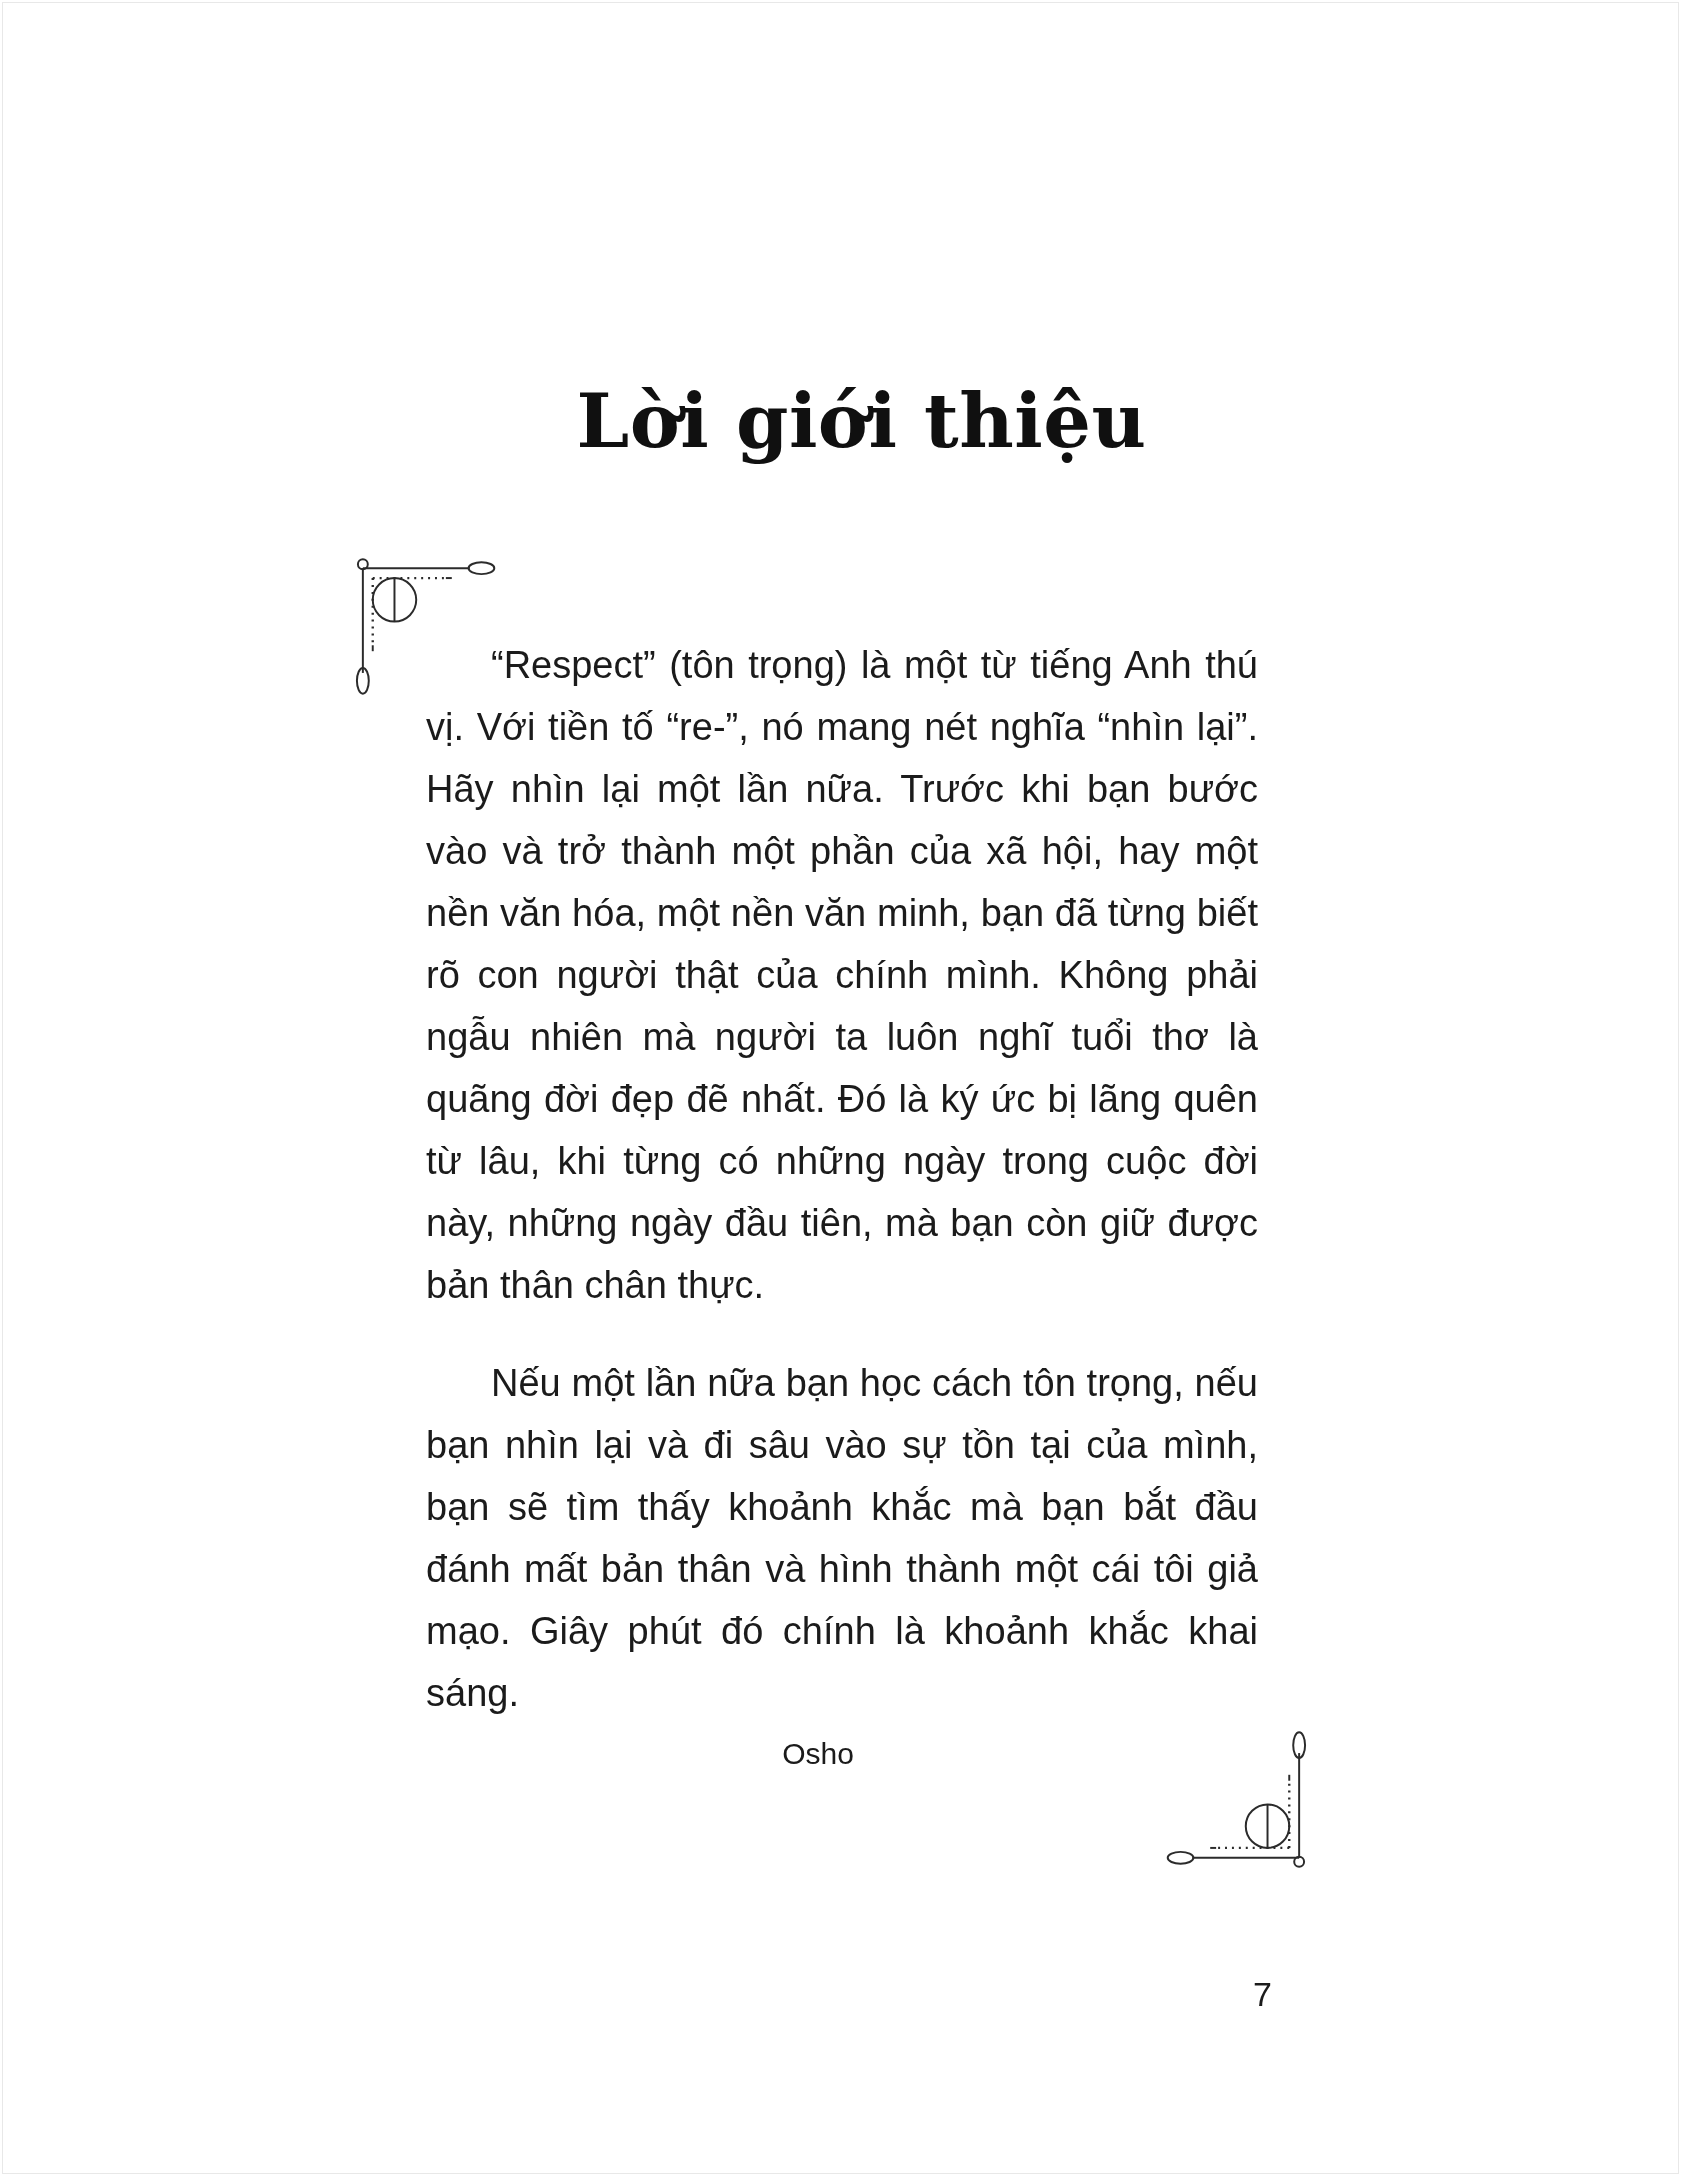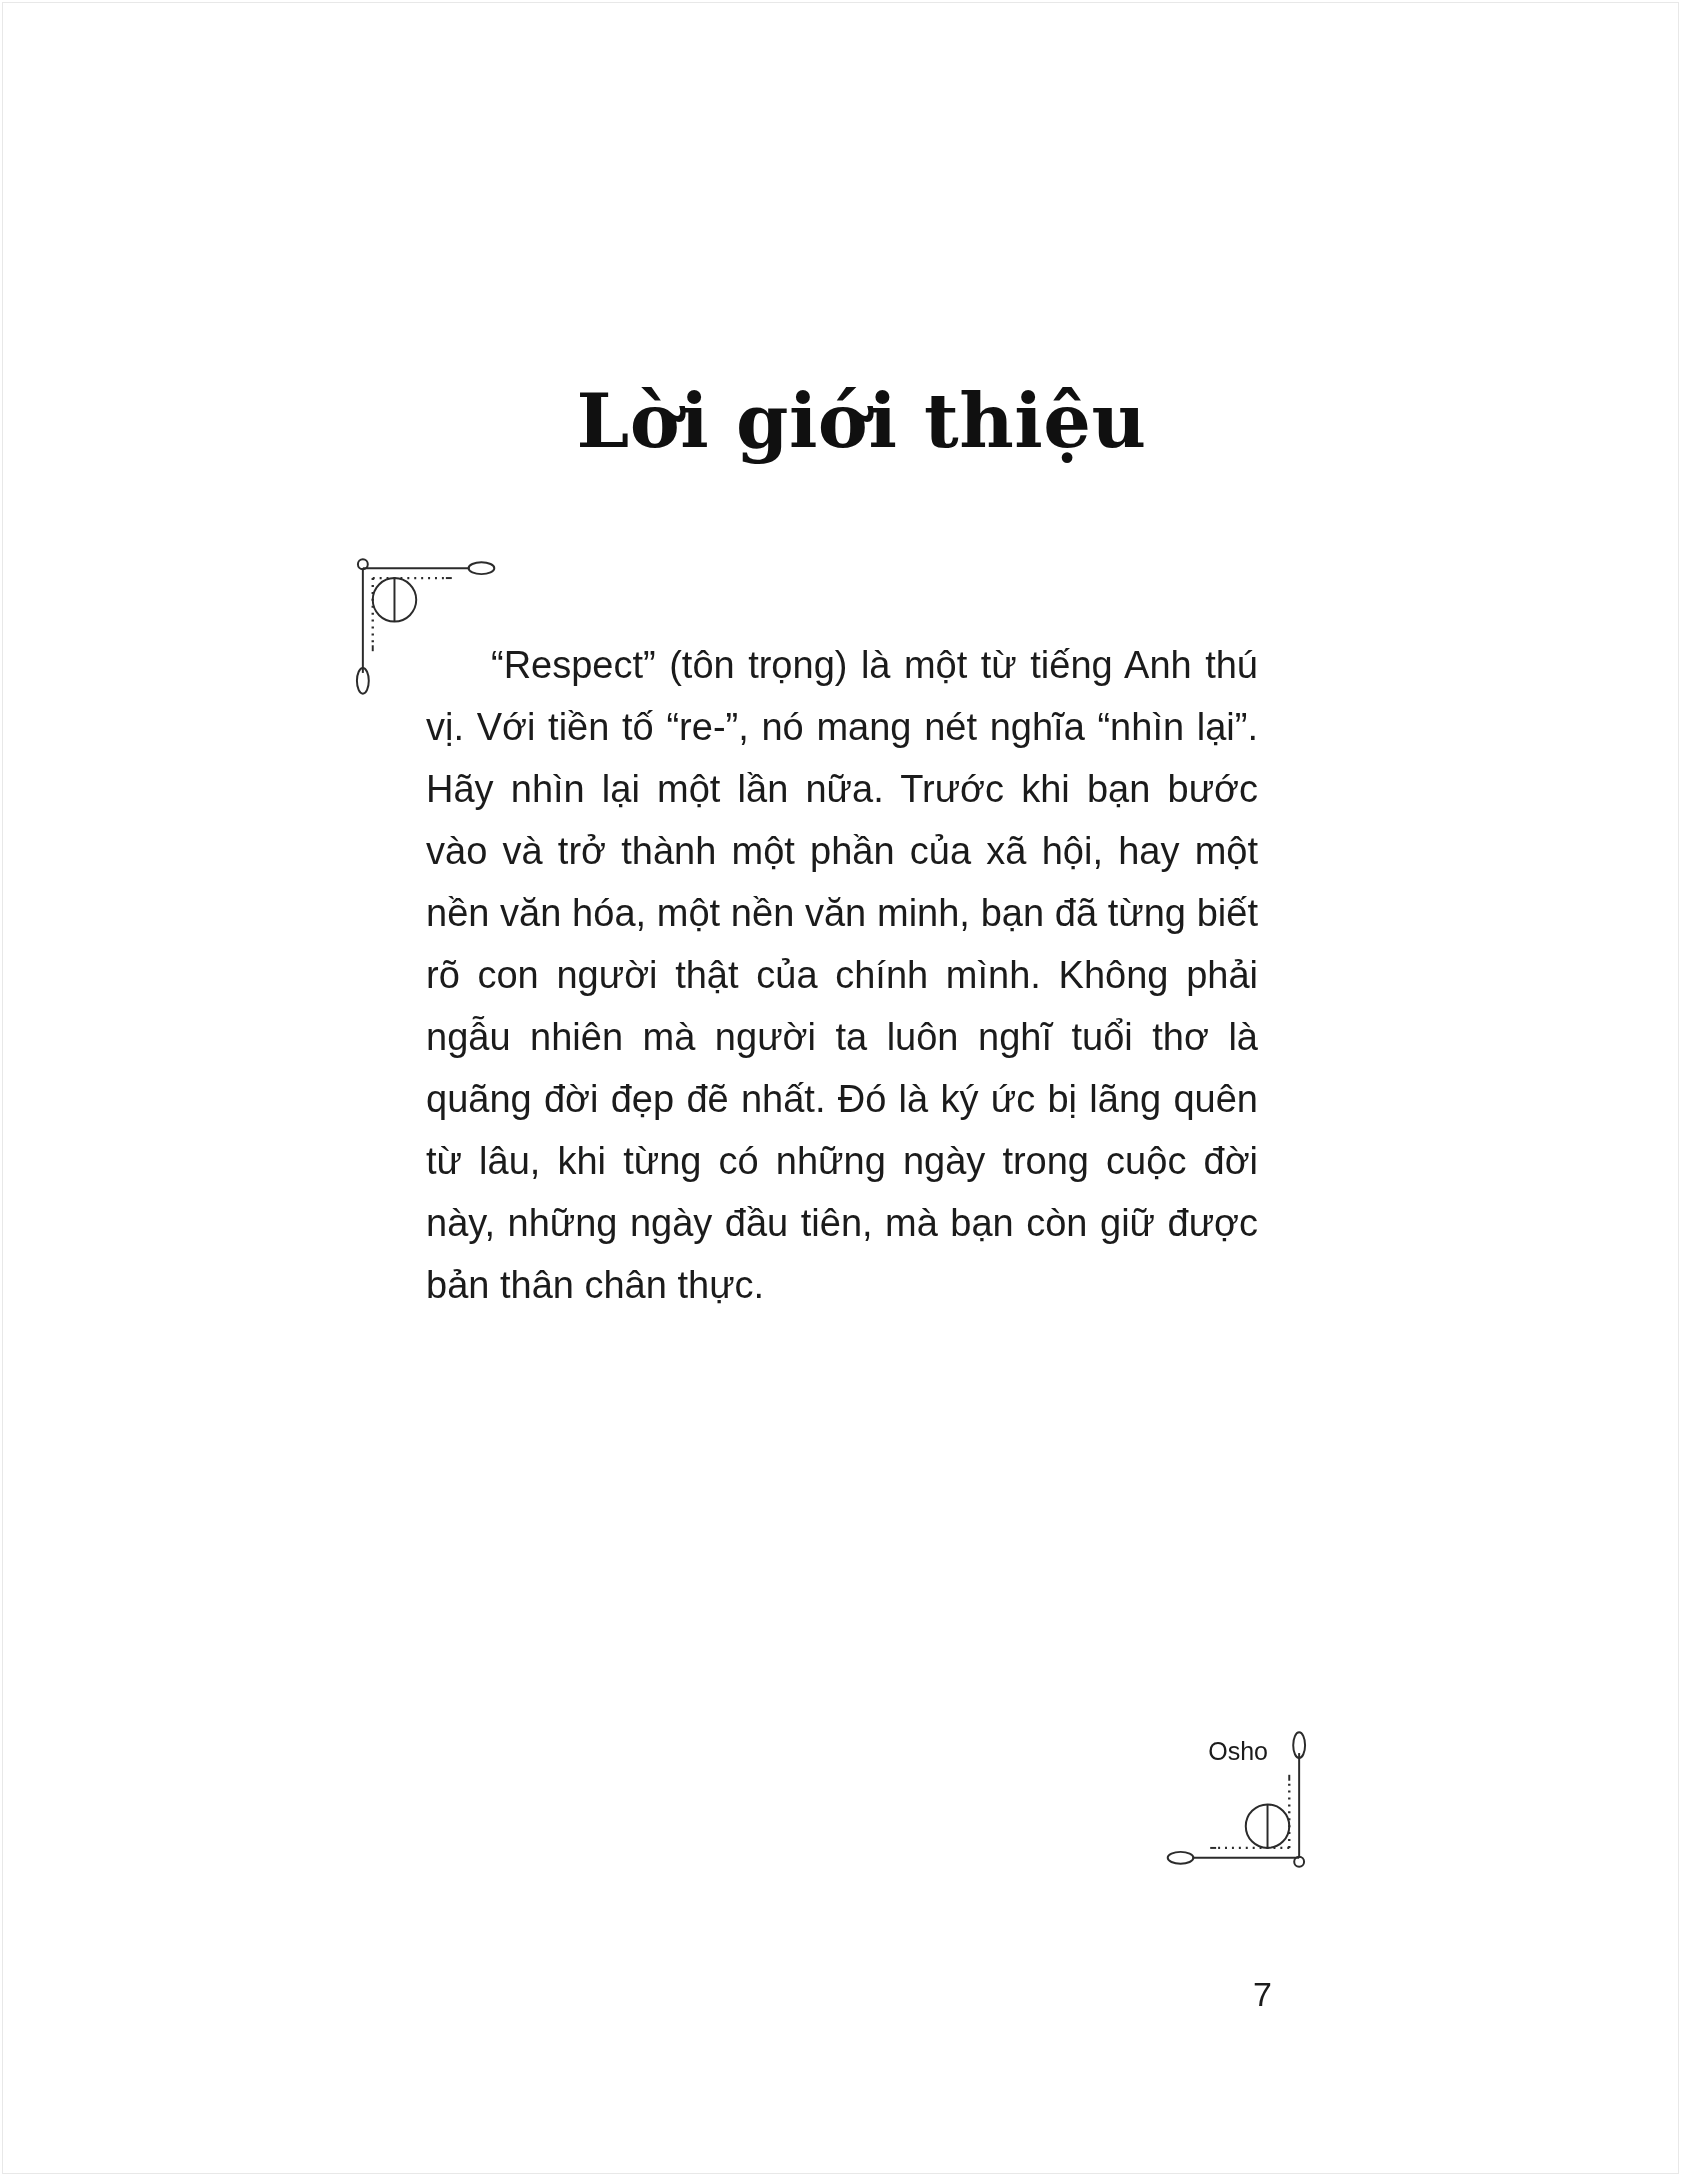--- a/index.html
+++ b/index.html
@@ -64,26 +64,26 @@
     text-align: justify;
     text-justify: inter-word;
     color: #1b1b1b;
     margin: 0 0 36px 0;
     text-indent: 65px;
   }
   .para:last-of-type { margin-bottom: 0; }
 
   .attribution {
     position: absolute;
-    left: 436px;
+    left: 402px;
     top: 1737px;
     width: 832px;
-    text-align: right;
+    text-align: center;
     font-family: "Liberation Sans", sans-serif;
-    font-size: 25px;
+    font-size: 30px;
     color: #1b1b1b;
   }
 
   .page-number {
     position: absolute;
     left: 0;
     top: 1975px;
     width: 1683px;
     text-align: right;
     padding-right: 411px;
@@ -131,20 +131,21 @@
         <ellipse cx="12" cy="128" rx="6" ry="13"></ellipse>
         <ellipse cx="132" cy="14" rx="13" ry="6"></ellipse>
         <path d="M22 92 L22 98"></path>
         <path d="M96 24 L102 24"></path>
       </g>
     </svg>
   </div>
 
   <div class="text-column">
     <p class="para">“Respect” (tôn trọng) là một từ tiếng Anh thú vị. Với tiền tố “re-”, nó mang nét nghĩa “nhìn lại”. Hãy nhìn lại một lần nữa. Trước khi bạn bước vào và trở thành một phần của xã hội, hay một nền văn hóa, một nền văn minh, bạn đã từng biết rõ con người thật của chính mình. Không phải ngẫu nhiên mà người ta luôn nghĩ tuổi thơ là quãng đời đẹp đẽ nhất. Đó là ký ức bị lãng quên từ lâu, khi từng có những ngày trong cuộc đời này, những ngày đầu tiên, mà bạn còn giữ được bản thân chân thực.</p>
+    <p class="para">Nếu một lần nữa bạn học cách tôn trọng, nếu bạn nhìn lại và đi sâu vào sự tồn tại của mình, bạn sẽ tìm thấy khoảnh khắc mà bạn bắt đầu đánh mất bản thân và hình thành một cái tôi giả mạo. Giây phút đó chính là khoảnh khắc khai sáng.</p>
   </div>
 
   <div class="attribution">Osho</div>
 
   <div class="orn orn-bottom">
     <svg width="168" height="144" viewBox="0 0 170 145" xmlns="http://www.w3.org/2000/svg">
       <g fill="none" stroke="#2b2b2b" stroke-width="2" transform="translate(170,145) rotate(180)">
         <path d="M12 14 L12 120"></path>
         <path d="M12 14 L120 14"></path>
         <path d="M22 24 L22 92" stroke-dasharray="2 5" stroke-width="2.4"></path>

